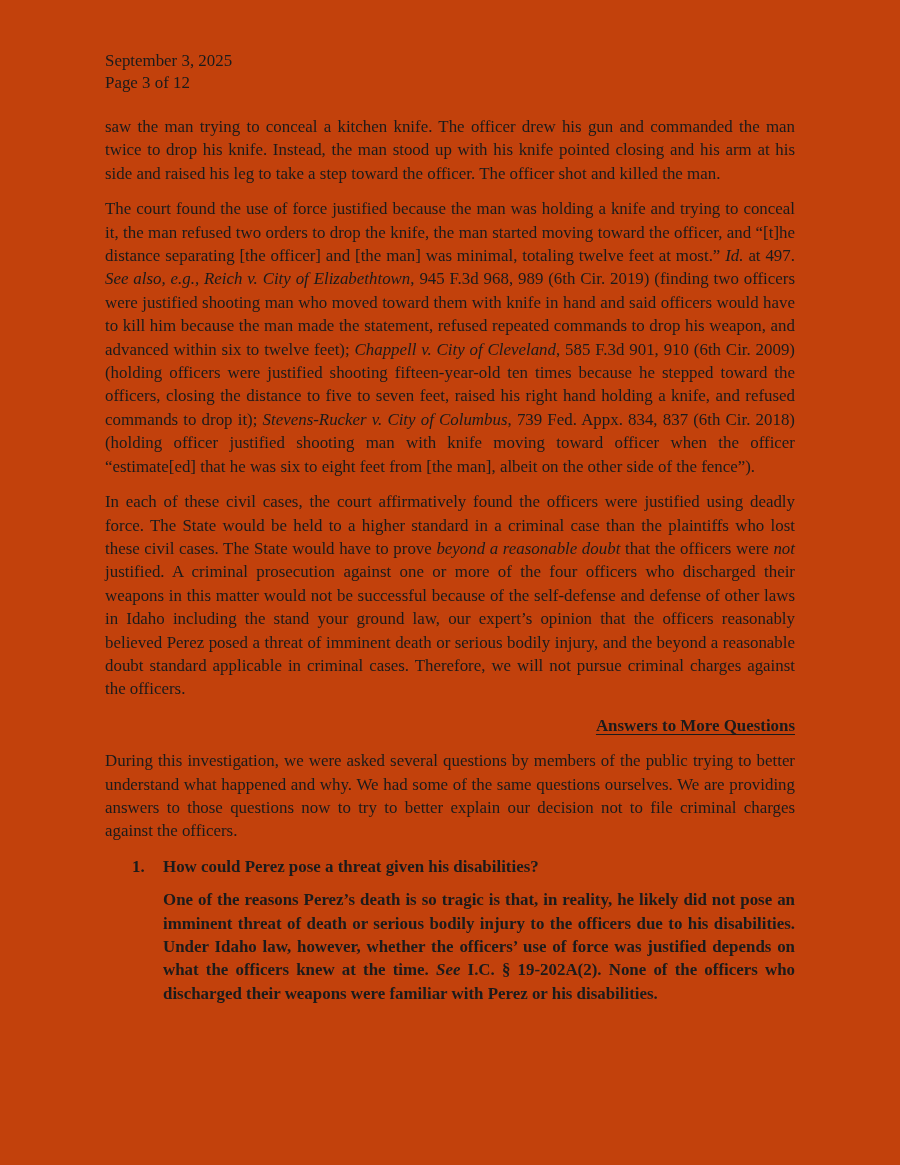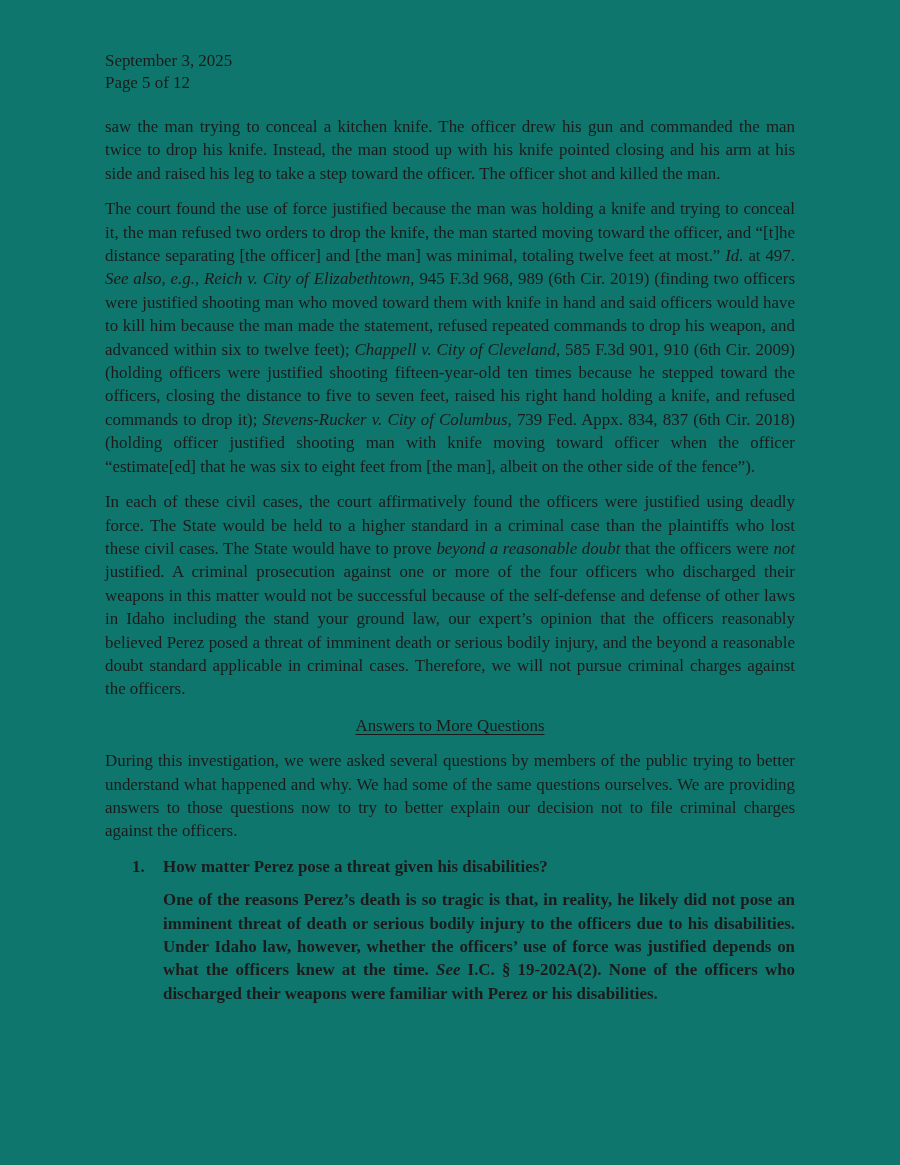--- a/index.html
+++ b/index.html
@@ -4,21 +4,21 @@
 <style>
   html, body {
     margin: 0;
     padding: 0;
     background: #ffffff;
   }
   .page {
     position: relative;
     width: 900px;
     height: 1165px;
-    background: #0f766e;
+    background: #c2410c;
     box-sizing: border-box;
     padding: 50px 105px 0 105px;
     font-family: "Liberation Serif", "DejaVu Serif", serif;
     color: #1b1b1b;
     overflow: hidden;
   }
   .hdr {
     font-size: 16.9px;
     line-height: 21.5px;
   }
@@ -28,23 +28,23 @@
     line-height: 23.4px;
   }
   .doc-body p {
     margin: 0 0 12px 0;
     text-align: justify;
     text-justify: inter-word;
   }
   .it { font-style: italic; }
   .section-heading {
     font-size: 16.9px;
-    font-weight: normal;
+    font-weight: bold;
     line-height: 23.4px;
-    text-align: center;
+    text-align: right;
     margin: 13px 0 12px 0;
   }
   .section-heading span {
     text-decoration: underline;
     text-underline-offset: 3px;
   }
   .question-item {
     margin: 12px 0 0 27px;
   }
   .q-line {
@@ -62,40 +62,40 @@
     font-weight: bold;
   }
 </style>
 </head>
 <body>
 
 <div class="page">
 
   <header class="hdr">
     <div>September 3, 2025</div>
-    <div>Page 5 of 12</div>
+    <div>Page 3 of 12</div>
   </header>
 
   <main class="doc-body">
 
     <p><span>saw the man trying to conceal a kitchen knife. The officer drew his gun and commanded the man twice to drop his knife. Instead, the man stood up with his knife pointed closing and his arm at his side and raised his leg to take a step toward the officer. The officer shot and killed the man.</span></p>
 
     <p><span>The court found the use of force justified because the man was holding a knife and trying to conceal it, the man refused two orders to drop the knife, the man started moving toward the officer, and “[t]he distance separating [the officer] and [the man] was minimal, totaling twelve feet at most.” </span><span class="it">Id.</span><span> at 497. </span><span class="it">See also, e.g., Reich v. City of Elizabethtown</span><span>, 945 F.3d 968, 989 (6th Cir. 2019) (finding two officers were justified shooting man who moved toward them with knife in hand and said officers would have to kill him because the man made the statement, refused repeated commands to drop his weapon, and advanced within six to twelve feet); </span><span class="it">Chappell v. City of Cleveland</span><span>, 585 F.3d 901, 910 (6th Cir. 2009) (holding officers were justified shooting fifteen-year-old ten times because he stepped toward the officers, closing the distance to five to seven feet, raised his right hand holding a knife, and refused commands to drop it); </span><span class="it">Stevens-Rucker v. City of Columbus</span><span>, 739 Fed. Appx. 834, 837 (6th Cir. 2018) (holding officer justified shooting man with knife moving toward officer when the officer “estimate[ed] that he was six to eight feet from [the man], albeit on the other side of the fence”).</span></p>
 
     <p><span>In each of these civil cases, the court affirmatively found the officers were justified using deadly force. The State would be held to a higher standard in a criminal case than the plaintiffs who lost these civil cases. The State would have to prove </span><span class="it">beyond a reasonable doubt</span><span> that the officers were </span><span class="it">not</span><span> justified. A criminal prosecution against one or more of the four officers who discharged their weapons in this matter would not be successful because of the self-defense and defense of other laws in Idaho including the stand your ground law, our expert’s opinion that the officers reasonably believed Perez posed a threat of imminent death or serious bodily injury, and the beyond a reasonable doubt standard applicable in criminal cases. Therefore, we will not pursue criminal charges against the officers.</span></p>
 
     <h2 class="section-heading"><span>Answers to More Questions</span></h2>
 
     <p><span>During this investigation, we were asked several questions by members of the public trying to better understand what happened and why. We had some of the same questions ourselves. We are providing answers to those questions now to try to better explain our decision not to file criminal charges against the officers.</span></p>
 
     <div class="question-list">
       <div class="question-item">
         <div class="q-line">
           <span class="q-num">1.</span>
-          <span class="q-text">How matter Perez pose a threat given his disabilities?</span>
+          <span class="q-text">How could Perez pose a threat given his disabilities?</span>
         </div>
         <p class="answer"><span>One of the reasons Perez’s death is so tragic is that, in reality, he likely did not pose an imminent threat of death or serious bodily injury to the officers due to his disabilities. Under Idaho law, however, whether the officers’ use of force was justified depends on what the officers knew at the time. </span><span class="it">See</span><span> I.C. § 19-202A(2). None of the officers who discharged their weapons were familiar with Perez or his disabilities.</span></p>
       </div>
     </div>
 
   </main>
 
 </div>
 
 </body></html>

